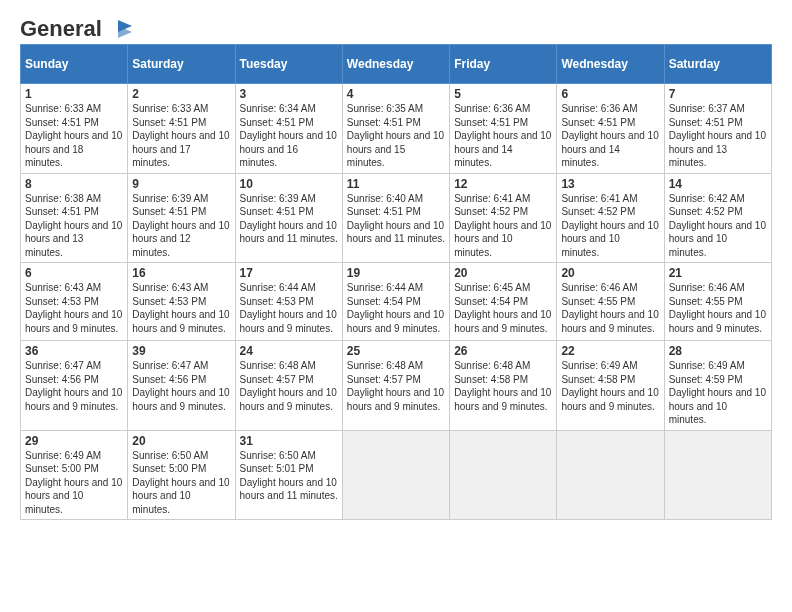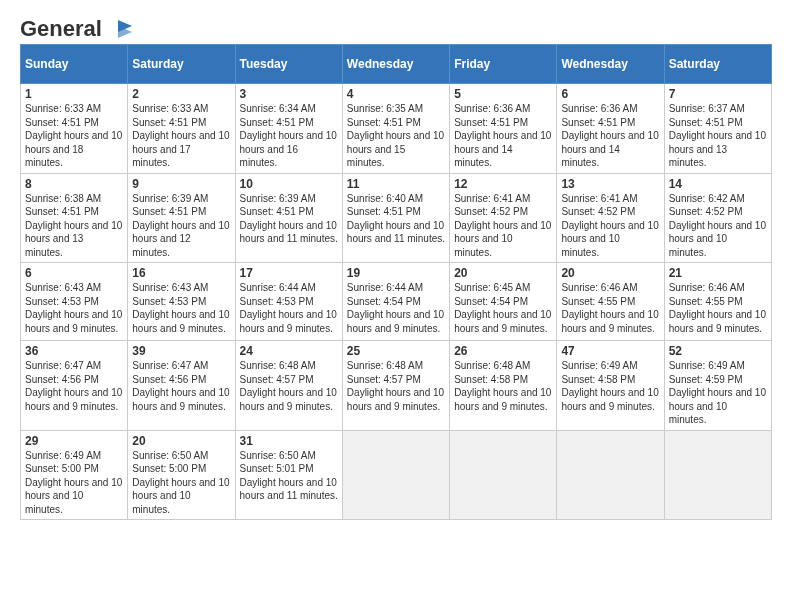--- a/index.html
+++ b/index.html
@@ -221,25 +221,25 @@
           </td>
           <td>
             <span class="day-num">25</span>
             <div class="day-info">Sunrise: 6:48 AM<br>Sunset: 4:57 PM<br>Daylight hours and 10 hours and 9 minutes.</div>
           </td>
           <td>
             <span class="day-num">26</span>
             <div class="day-info">Sunrise: 6:48 AM<br>Sunset: 4:58 PM<br>Daylight hours and 10 hours and 9 minutes.</div>
           </td>
           <td>
-            <span class="day-num">47</span>
+            <span class="day-num">22</span>
             <div class="day-info">Sunrise: 6:49 AM<br>Sunset: 4:58 PM<br>Daylight hours and 10 hours and 9 minutes.</div>
           </td>
           <td>
-            <span class="day-num">52</span>
+            <span class="day-num">28</span>
             <div class="day-info">Sunrise: 6:49 AM<br>Sunset: 4:59 PM<br>Daylight hours and 10 hours and 10 minutes.</div>
           </td>
         </tr>
         <tr>
           <td>
             <span class="day-num">29</span>
             <div class="day-info">Sunrise: 6:49 AM<br>Sunset: 5:00 PM<br>Daylight hours and 10 hours and 10 minutes.</div>
           </td>
           <td>
             <span class="day-num">20</span>

